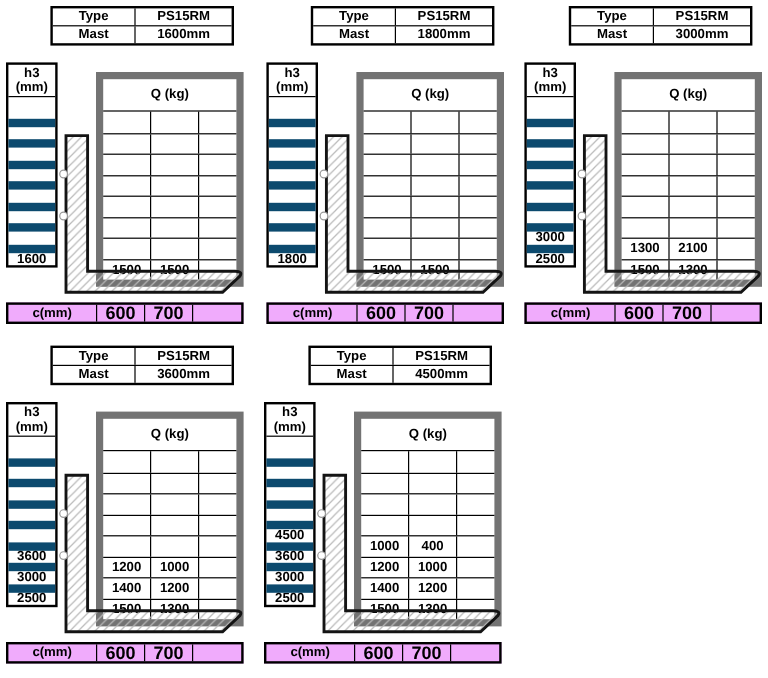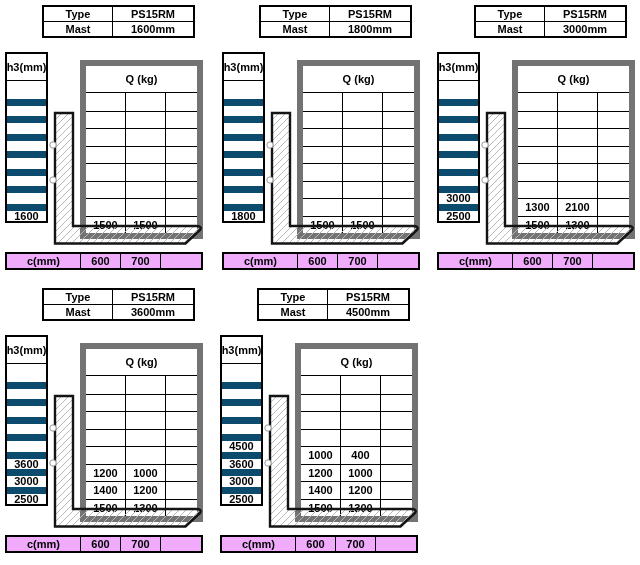--- a/index.html
+++ b/index.html
@@ -18,37 +18,37 @@
   
   .spec{position:absolute;left:42px;top:5px;width:153px;border:2px solid #000;box-sizing:border-box;background:#fff;}
   .spec-row{display:flex;height:14px;}
   .spec-row + .spec-row{border-top:1px solid #000;}
   .spec-cell{display:flex;align-items:center;justify-content:center;font-size:11px;}
   .spec-label{width:68px;border-right:1px solid #000;}
   .spec-value{flex:1;}
 
   
   .h3col{position:absolute;left:5px;top:52px;width:43px;border:2px solid #000;box-sizing:border-box;background:#fff;}
-  .h3head{height:26px;border-bottom:1px solid #000;display:flex;align-items:center;justify-content:center;font-size:11px;line-height:12px;}
+  .h3head{height:26px;border-bottom:1px solid #000;display:flex;flex-direction:column;align-items:center;justify-content:center;font-size:11px;line-height:12px;}
   .h3cell{height:17.5px;box-sizing:border-box;display:flex;align-items:center;justify-content:center;font-size:11px;}
   .h3cell + .h3cell{border-top:7px solid #0c4a6e;}
 
   
   .qtable{position:absolute;left:80px;top:60px;width:123px;border:6px solid #737373;box-sizing:border-box;background:#fff;text-align:center;}
   .qhead{height:26px;border-bottom:1px solid #000;display:flex;align-items:center;justify-content:center;font-size:11px;}
   .qrow{display:flex;height:17.5px;box-sizing:border-box;}
   .qrow + .qrow{border-top:1px solid #000;}
   .qcell{width:40px;box-sizing:border-box;border-right:1px solid #000;display:flex;align-items:center;justify-content:center;font-size:11px;}
   .qcell:last-child{flex:1;border-right:none;}
 
   
   .crow{position:absolute;left:5px;top:252px;width:198px;height:18px;border:2px solid #000;box-sizing:border-box;display:flex;background:#f0abfc;}
   .clabel{width:73px;border-right:1px solid #000;display:flex;align-items:center;justify-content:center;font-size:11px;}
   .cvals{display:flex;flex:1;}
-  .ccell{width:40px;box-sizing:border-box;border-right:1px solid #000;display:flex;align-items:center;justify-content:center;font-size:11px;}
+  .ccell{width:40px;box-sizing:border-box;border-right:1px solid #000;display:flex;align-items:center;justify-content:center;font-size:15px;}
   .ccell:last-child{flex:1;border-right:none;}
 
   
   .fork{position:absolute;left:0;top:0;width:212px;height:255px;pointer-events:none;}
   .defs-holder{position:absolute;width:0;height:0;overflow:hidden;}
 </style>
 </head>
 <body>
 
 <div class="defs-holder">

